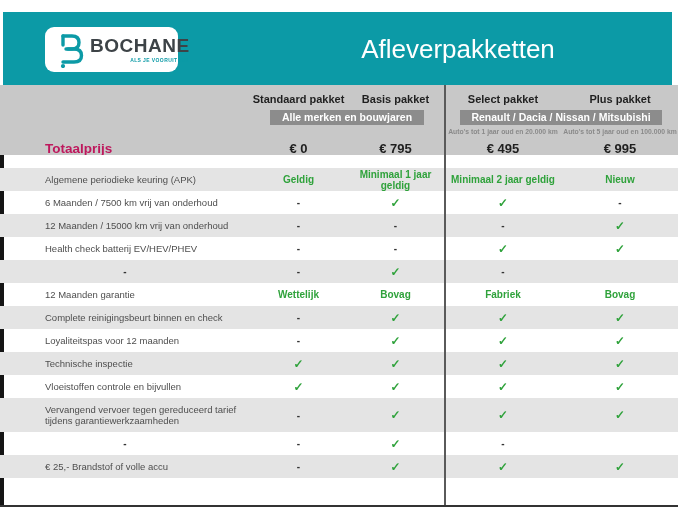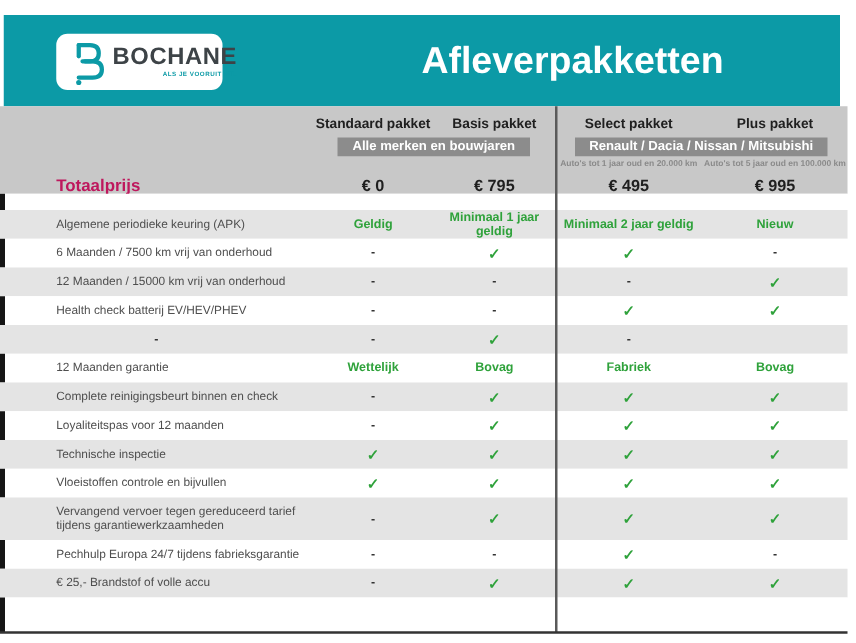--- a/index.html
+++ b/index.html
@@ -21,21 +21,21 @@
   .logo svg { flex:0 0 auto; margin-right:5px; }
   .logo-text { display:flex; flex-direction:column; align-items:flex-end;text-align:center; }
   .brand-name {
     font-size:19px; font-weight:bold; color:#3d4347; letter-spacing:.5px; line-height:1;
   }
   .tagline {
     font-size:5px; font-weight:bold; color:#0c9aa6; letter-spacing:.4px; margin-top:2px;
   }
   .page-title {
     position:absolute; left:455px; top:50%; transform:translate(-50%,-50%);
-    color:#fff; font-size:30px; font-weight:bold; white-space:nowrap;
+    color:#fff; font-size:26px; font-weight:normal; white-space:nowrap;
   }
   
   .grid-cols {
     display:grid; grid-template-columns:250px 97px 97px 118px 116px;
   }
   .thead {
     position:absolute; left:0; top:85px; width:678px; height:70px;
     background:#c8c8c8;
     grid-template-rows:20px 17px 11px 22px; padding-top:4px;
   }
@@ -203,21 +203,20 @@
           <div class="fcell check">✓</div>
         </div>
         <div class="frow grid-cols shaded tall">
           <div class="flabel">Vervangend vervoer tegen gereduceerd tarief tijdens garantiewerkzaamheden</div>
           <div class="fcell dash">-</div>
           <div class="fcell check">✓</div>
           <div class="fcell check">✓</div>
           <div class="fcell check">✓</div>
         </div>
         <div class="frow grid-cols plain">
-          <div class="flabel">Pechhulp Europa 24/7 tijdens fabrieksgarantie</div>
           <div class="fcell dash">-</div>
           <div class="fcell dash">-</div>
           <div class="fcell check">✓</div>
           <div class="fcell dash">-</div>
         </div>
         <div class="frow grid-cols shaded">
           <div class="flabel">€ 25,- Brandstof of  volle accu</div>
           <div class="fcell dash">-</div>
           <div class="fcell check">✓</div>
           <div class="fcell check">✓</div>

